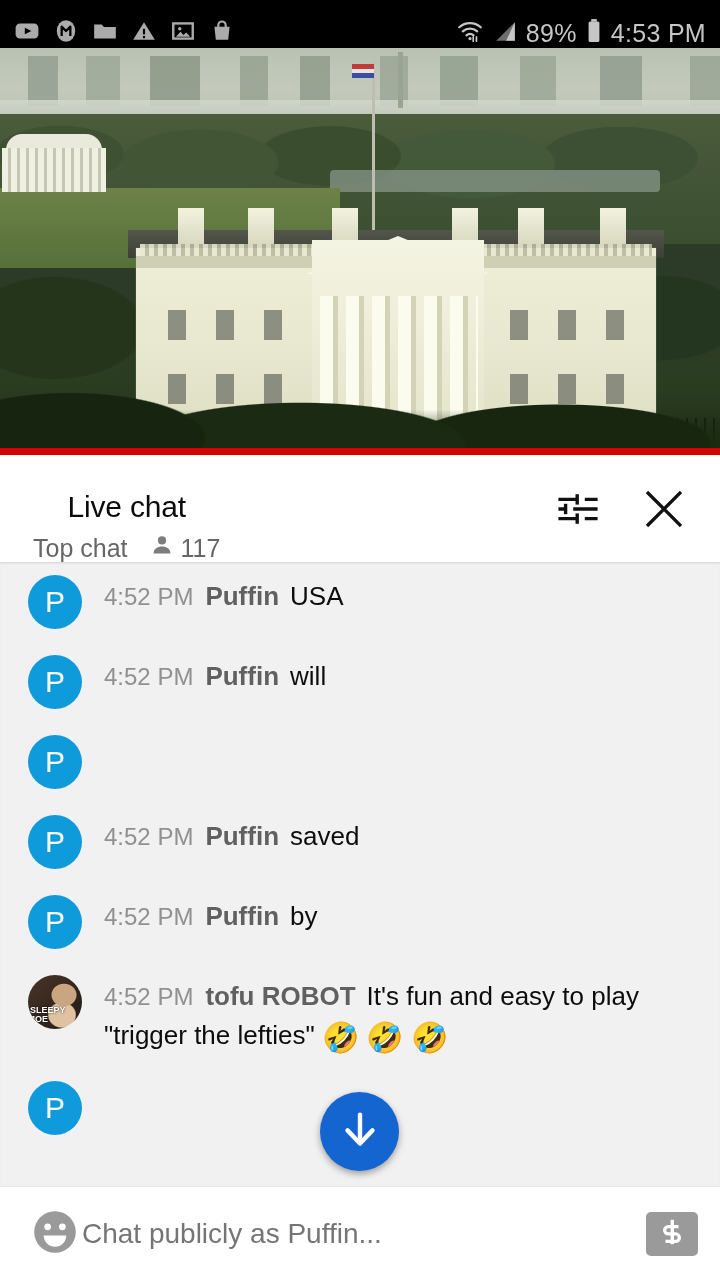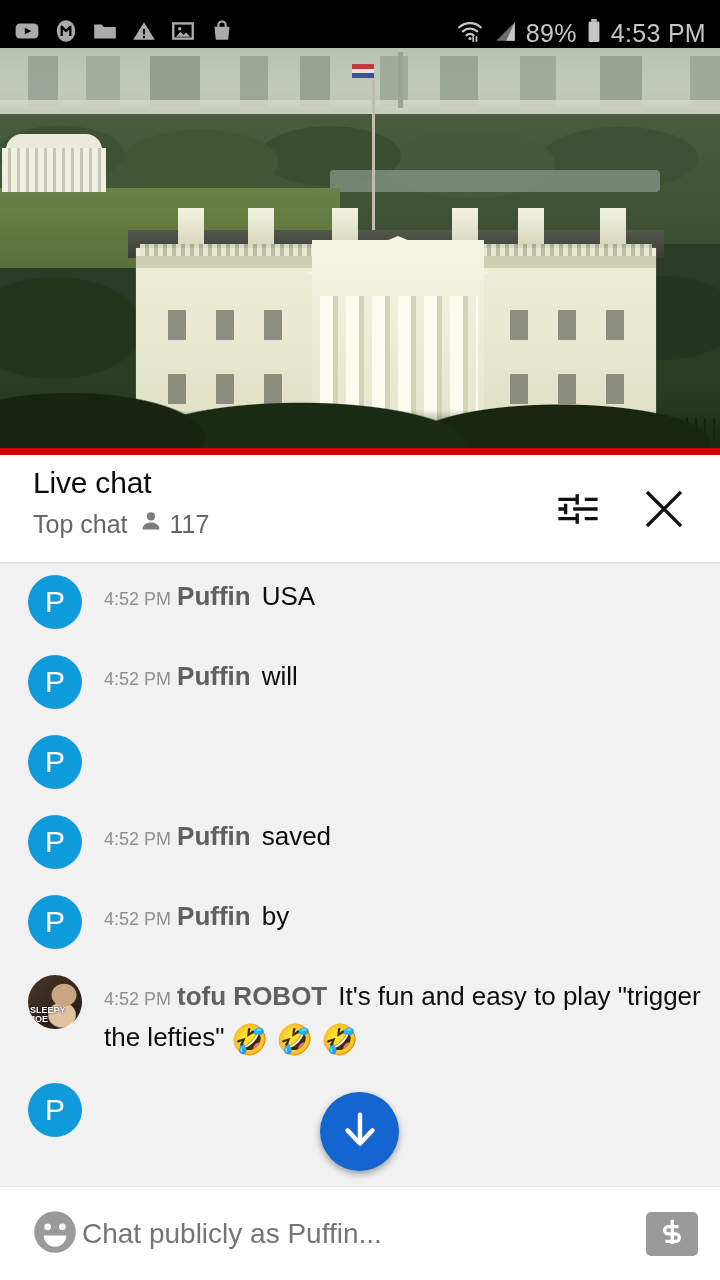--- a/index.html
+++ b/index.html
@@ -150,26 +150,26 @@
     width:720px; height:7px; background:#d50000;
   }
 
   
   .chat-header {
     position:absolute; top:455px; left:0;
     width:720px; height:107px;
     background:#ffffff;
     display:flex; align-items:flex-start;
   }
-  .ch-titles { padding:10px 0 0 33px; }
+  .ch-titles { padding:34px 0 0 33px;text-align:center; }
   .ch-title {
     font-size:30px; color:#0b0b0b; font-weight:400;
     line-height:36px; letter-spacing:-0.2px;
   }
-  .ch-sub { margin-top:8px; display:flex; align-items:center; gap:11px; }
+  .ch-sub { margin-top:8px; display:flex; align-items:center; gap:22px; }
   .ch-subtext { font-size:25px; color:#666666; line-height:28px; }
   .ch-count {
     display:flex; align-items:center; gap:7px;
     font-size:25px; color:#666666;
   }
   .ch-actions {
     margin-left:auto; display:flex; align-items:center; gap:30px;
     padding:28px 28px 0 0;
   }
   .ch-btn { width:56px; height:56px; display:flex; align-items:center; justify-content:center; }
@@ -214,21 +214,21 @@
     font-size:9px; line-height:9px; font-weight:700;
     color:#ffffff; text-shadow:0 0 2px #000;
     width:28px; text-align:left;
   }
   .msg-body {
     margin-left:22px; padding-top:4px;
     font-size:26px; line-height:38px;
     color:#111111; word-wrap:break-word;
     max-width:600px;
   }
-  .m-time { color:#909090; font-size:18px; margin-right:6px;text-align:center; }
+  .m-time { color:#909090; font-size:24px; margin-right:12px;text-align:center; }
   .m-author { color:#606060; font-weight:700; margin-right:11px; }
   .m-text { color:#0d0d0d; }
   .emoji { font-size:30px; vertical-align:-4px; }
 
   
   .fab {
     position:absolute; top:1092px; left:320px;
     width:79px; height:79px; border-radius:50%;
     background:#1565d0;
     display:flex; align-items:center; justify-content:center;

